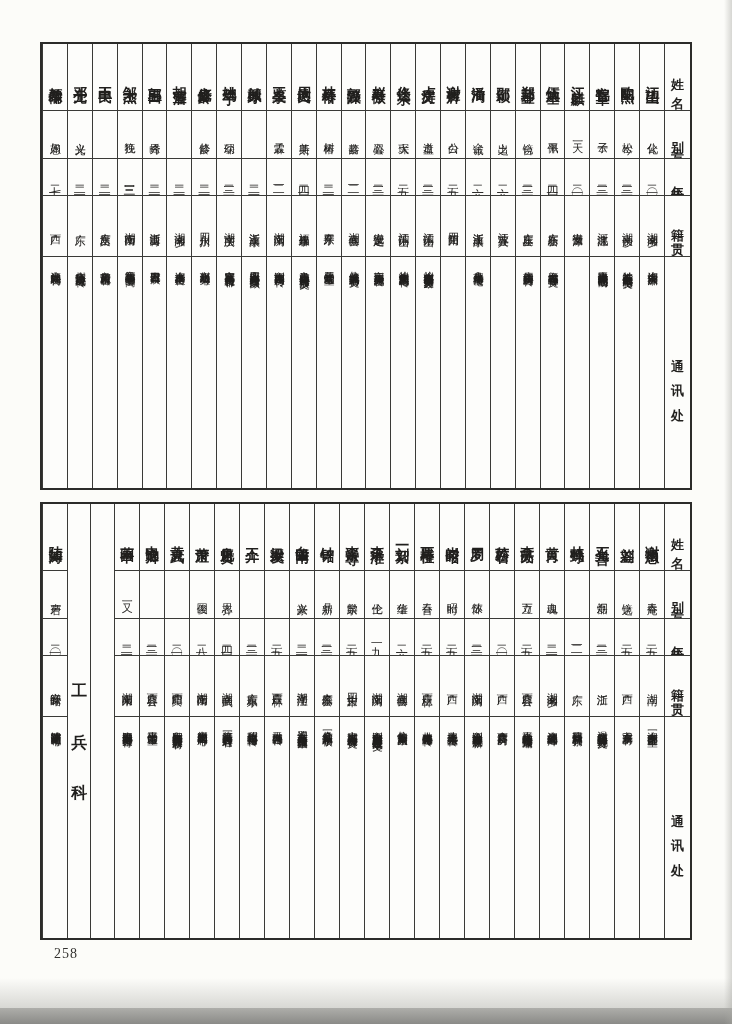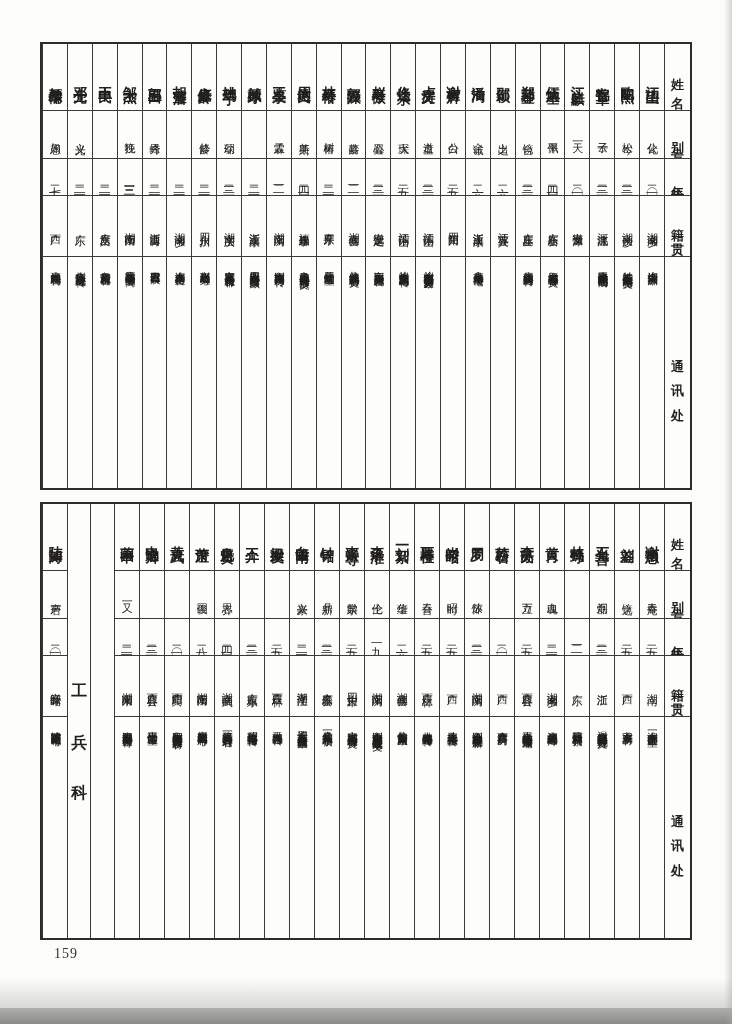--- a/index.html
+++ b/index.html
@@ -914,17 +914,17 @@
           <span class="v t-age">二〇</span>
         </div>
         <div class="cell c-native">
           <span class="v t-native">安徽盱眙</span>
         </div>
         <div class="cell c-addr">
           <span class="v t-address">津浦路明光站河下乾丰号</span>
         </div>
       </div>
     </div>
-  <div class="page-number">159</div>
+  <div class="page-number">258</div>
   <div class="scan-fade"></div>
   <div class="scan-bottom"></div>
   <div class="scan-right"></div>
 </div>
 
 </body></html>

